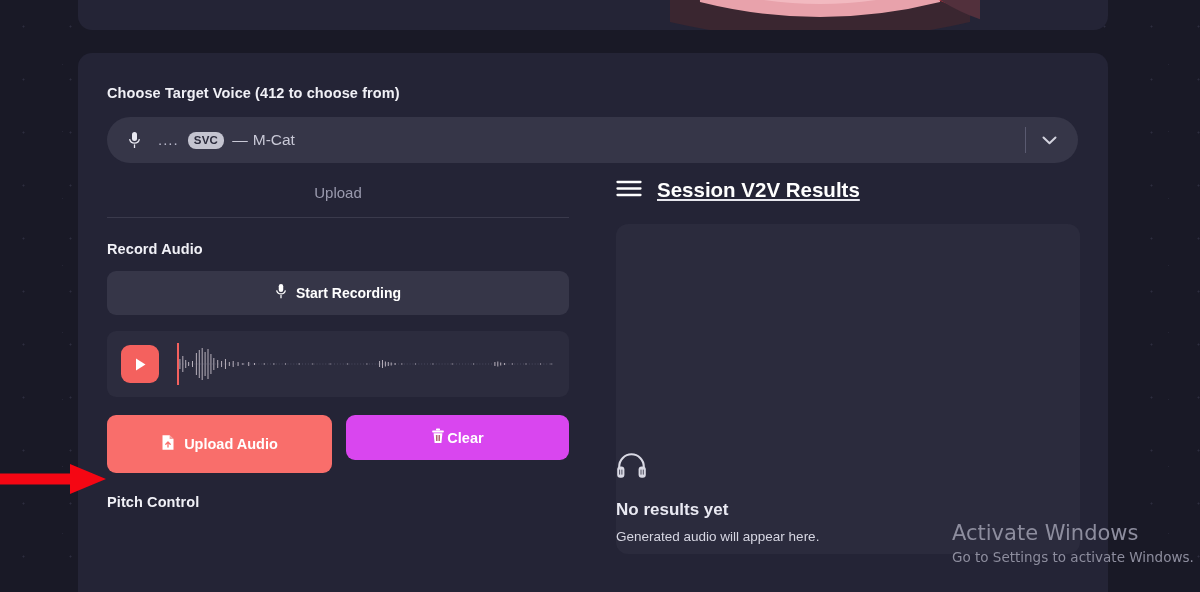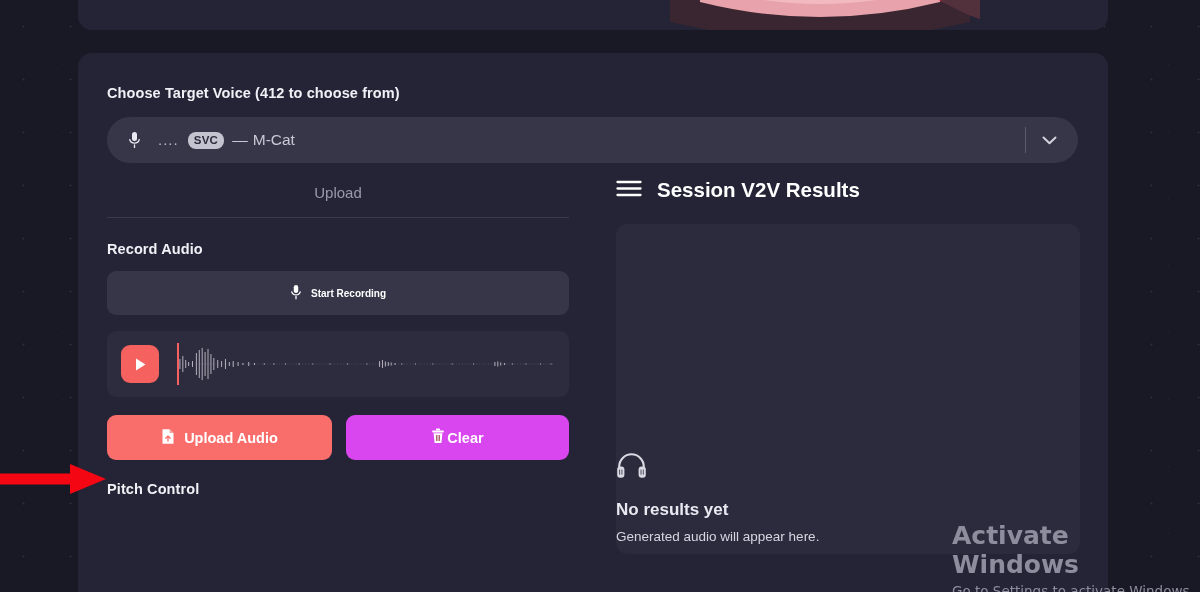--- a/index.html
+++ b/index.html
@@ -159,21 +159,21 @@
   .record-label { margin-top: 23px; }
 
   .btn-record {
     margin-top: 14px;
     width: 462px;
     height: 44px;
     background: #363648;
     border: none;
     border-radius: 9px;
     color: #ffffff;
-    font-size: 10px;
+    font-size: 14px;
     font-weight: bold;
     font-family: "Liberation Sans", sans-serif;
     display: flex;
     align-items: center;
     justify-content: center;
     gap: 9px;
     cursor: pointer;
   }
 
   
@@ -212,21 +212,21 @@
   }
 
   
   .action-row {
     margin-top: 18px;
     display: flex;
     gap: 14px;
   }
   .btn-upload {
     width: 225px;
-    height: 45px;
+    height: 58px;
     background: #f96e6b;
     border: none;
     border-radius: 9px;
     color: #ffffff;
     font-size: 14.5px;
     font-weight: bold;
     font-family: "Liberation Sans", sans-serif;
     display: flex;
     align-items: center;
     justify-content: center;
@@ -279,20 +279,21 @@
     align-items: center;
     justify-content: center;
   }
 
   
   .results-head {
     display: flex;
     align-items: center;
     gap: 15px;
     padding-top: 3px;
+    text-decoration: underline;
   }
   .results-title {
     font-size: 20.5px;
     font-weight: bold;
     color: #ffffff;
   }
   .results-panel {
     margin-top: 22px;
     width: 464px;
     height: 330px;
@@ -322,24 +323,24 @@
   
   .watermark {
     position: absolute;
     left: 952px;
     top: 521px;
     z-index: 5;
     pointer-events: none;
     text-align: left;
   }
   .wm-title {
-    font-size: 25px;
+    font-size: 21px;
     color: #8d8d9e;
     font-family: "DejaVu Sans", sans-serif;
-    font-weight: bold;
+    font-weight: normal;
   }
   .wm-sub {
     margin-top: 4px;
     font-size: 13.5px;
     color: #8d8d9e;
     font-family: "DejaVu Sans", sans-serif;
   }
 
   
   .arrow-annotation {

